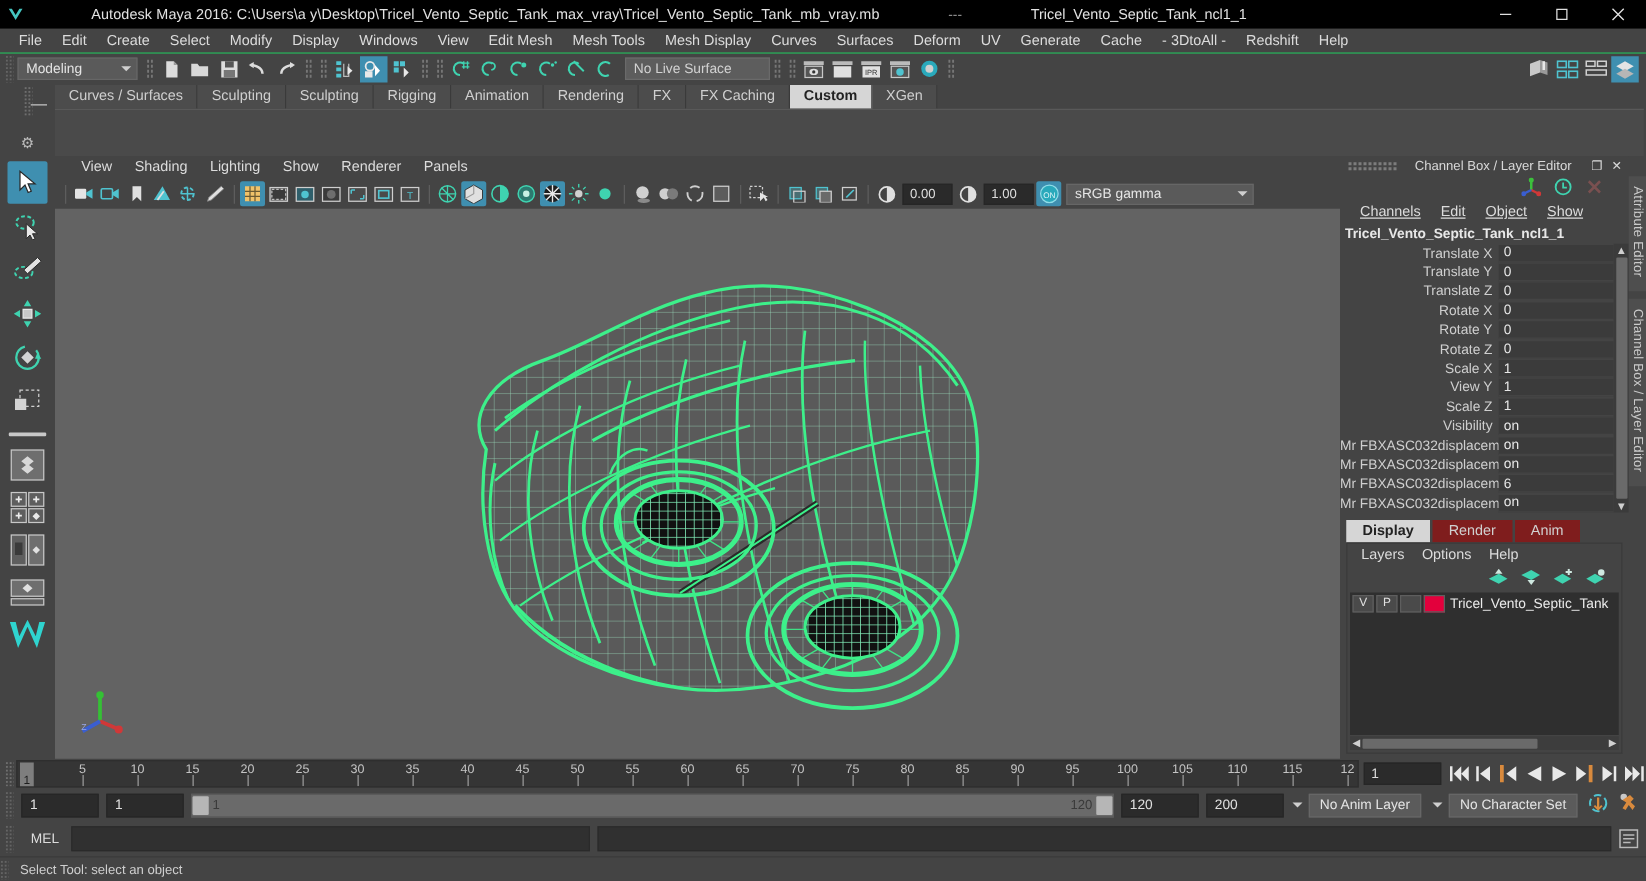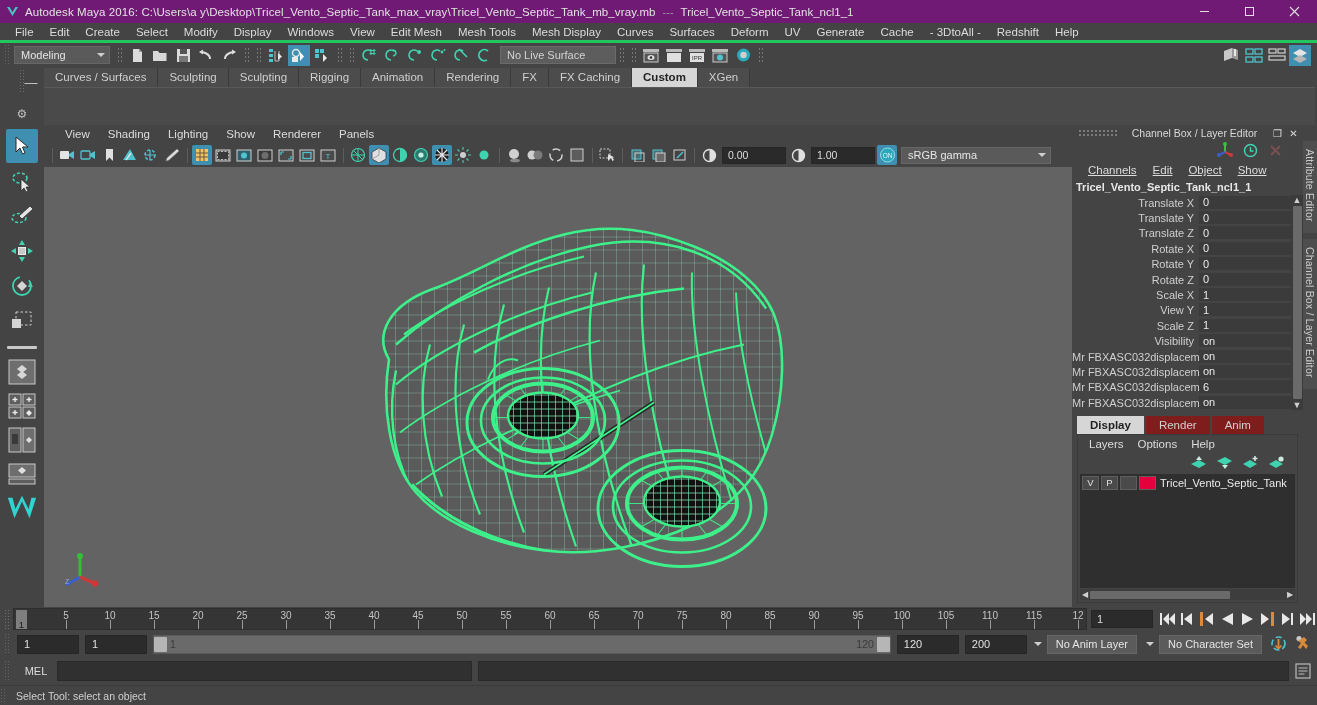--- a/index.html
+++ b/index.html
@@ -9,41 +9,41 @@
     font-family: "Liberation Sans", sans-serif;
     overflow: hidden;
     color: #d4d4d4;
     font-size: 11px;
     -webkit-font-smoothing: antialiased;
   }
   .app { width: 1317px; height: 705px; display: flex; flex-direction: column; position: relative; }
 
   
   .titlebar {
-    height: 23px; background: #701a75; display: flex; align-items: center;
-    padding-left: 6px; flex: 0 0 23px;
+    height: 23px; background: #000000; display: flex; align-items: center;
+    padding-left: 6px; flex: 0 0 23px; gap: 48px;
   }
   .title-logo {
     width: 13px; height: 13px; margin-right: 6px; position: relative; flex: 0 0 13px;
   }
   .title-logo svg { display:block; }
   .title-text { font-size: 11.5px; color: #e2e2e2; white-space: nowrap; letter-spacing: .1px; }
   .title-sep { margin: 0 7px; color: #9a9a9a; }
   .title-sub { font-size: 11.5px; color: #e2e2e2; }
   .title-spacer { flex: 1 1 auto; }
   .win-btns { display: flex; height: 23px; }
   .win-btn {
     width: 45px; height: 23px; display: flex; align-items: center; justify-content: center;
     color: #e0e0e0; font-size: 13px;
   }
 
   
   .menubar {
     height: 20px; background: #444444; display: flex; align-items: center;
-    padding-left: 7px; flex: 0 0 20px; border-bottom: 3px solid #22c55e;
+    padding-left: 7px; flex: 0 0 20px; border-bottom: 1px solid #22c55e;
   }
   .menu-item {
     padding: 0 8px; height: 20px; line-height: 20px; font-size: 11.5px; color: #dcdcdc;
     white-space: nowrap;
   }
 
   
   .toolbar {
     height: 24px; background: #444444; display: flex; align-items: center;
     flex: 0 0 24px; padding-left: 4px;
@@ -103,21 +103,21 @@
   .qtool { width: 32px; height: 30px; display:flex;align-items:center;justify-content:center; margin-bottom: 4px; }
 
   
   .viewcol { flex: 1 1 auto; display: flex; flex-direction: column; min-width: 0; }
   .panelmenu { height: 18px; background: #444444; display:flex; align-items:center; padding-left: 12px; }
   .panelmenu .menu-item { font-size: 11.5px; padding: 0 9px; }
   .viewtools { height: 24px; background: #444444; display: flex; align-items:center; padding-left: 4px; }
   .vti { width: 20px; height: 20px; flex: 0 0 20px; display:flex;align-items:center;justify-content:center; margin-right:1px; border-radius:2px;}
   .vti.on { background: #3f8fb0; }
   .vsep { width: 1px; height: 15px; background: #5d5d5d; margin: 0 4px; flex: 0 0 1px; }
-  .numfield { width: 64px; height: 17px; background: #2a2a2a; border: 1px solid #262626; color:#ddd;
+  .numfield { width: 40px; height: 17px; background: #2a2a2a; border: 1px solid #262626; color:#ddd;
     font-size: 10.5px; display:flex;align-items:center; padding-left:5px; margin: 0 2px; }
   .gammasel { height: 17px; width: 150px; background: #5a5a5a; border:1px solid #666; color:#e6e6e6;
     font-size: 11px; display:flex; align-items:center; padding-left:6px; margin-left: 3px;}
   .gammacaret { margin-left: auto; margin-right: 4px; }
   .viewport { flex: 1 1 auto; background: #636363; position: relative; overflow: hidden; }
   .persp-label { position:absolute; left:0; right:0; bottom: 4px; text-align:center; font-size: 11px;
     color: #e8e8e8; font-weight: bold; }
   .axis-gizmo { position:absolute; left: 16px; bottom: 14px; width: 48px; height: 48px; }
 
   

